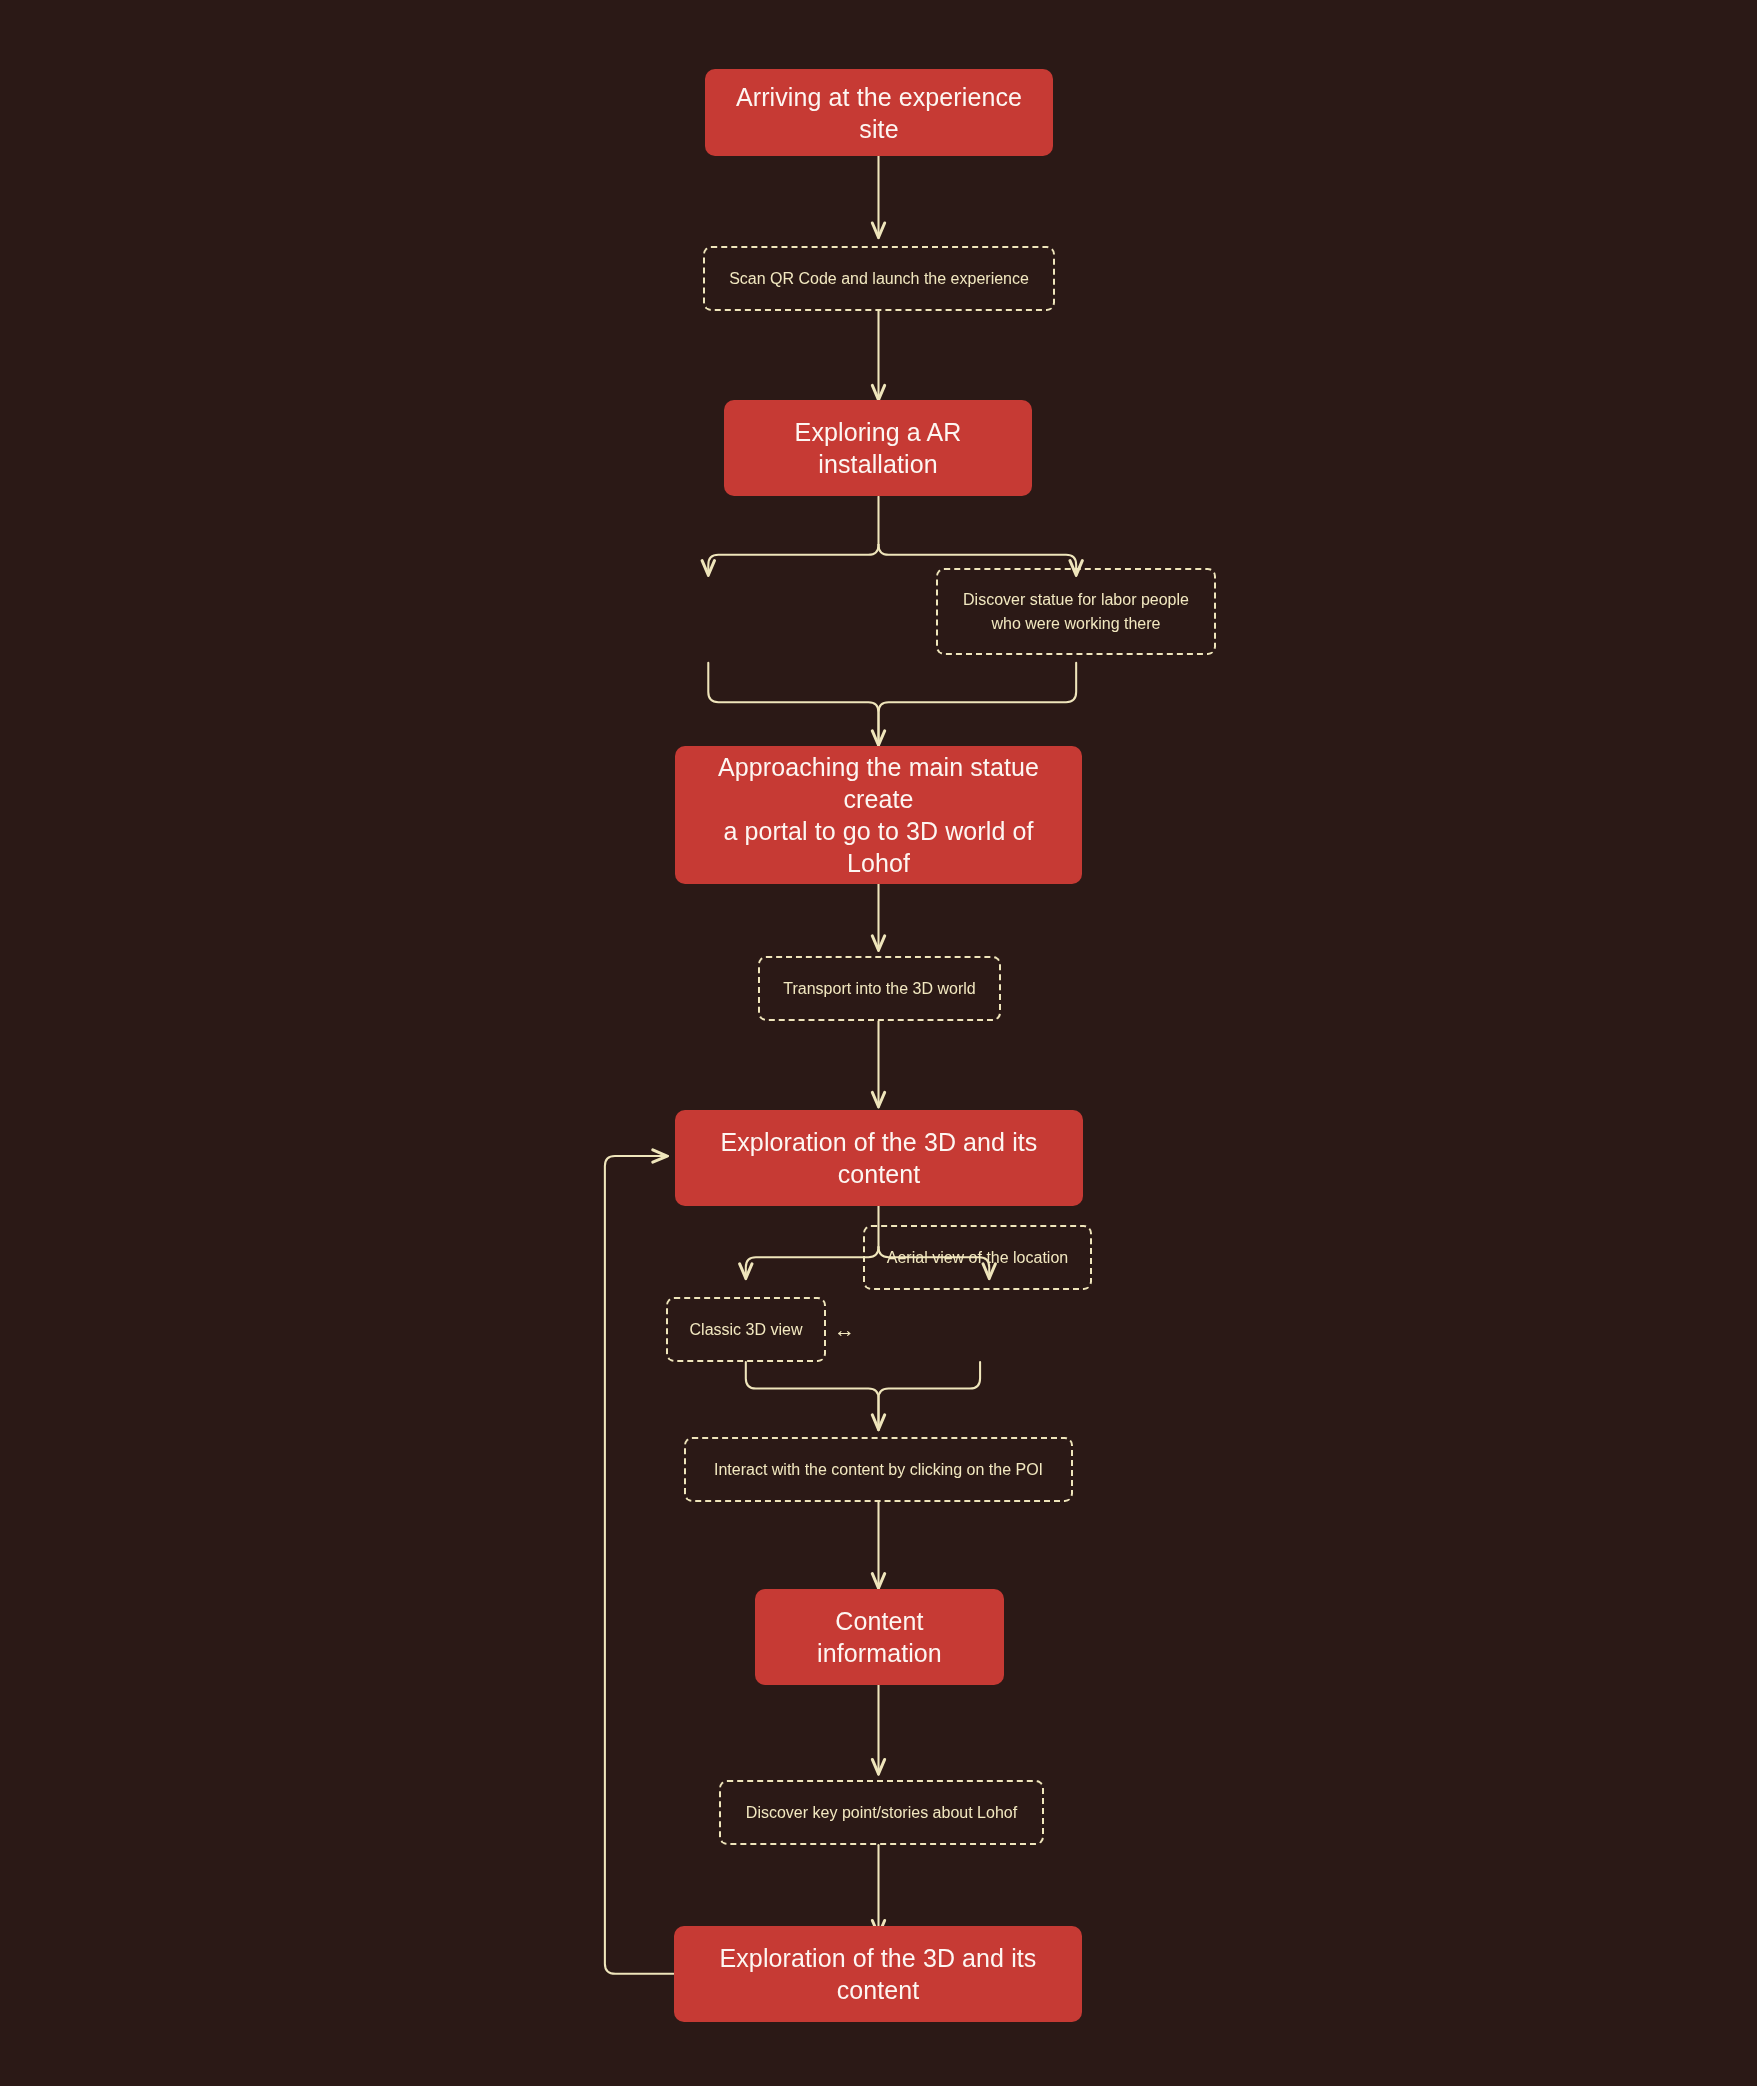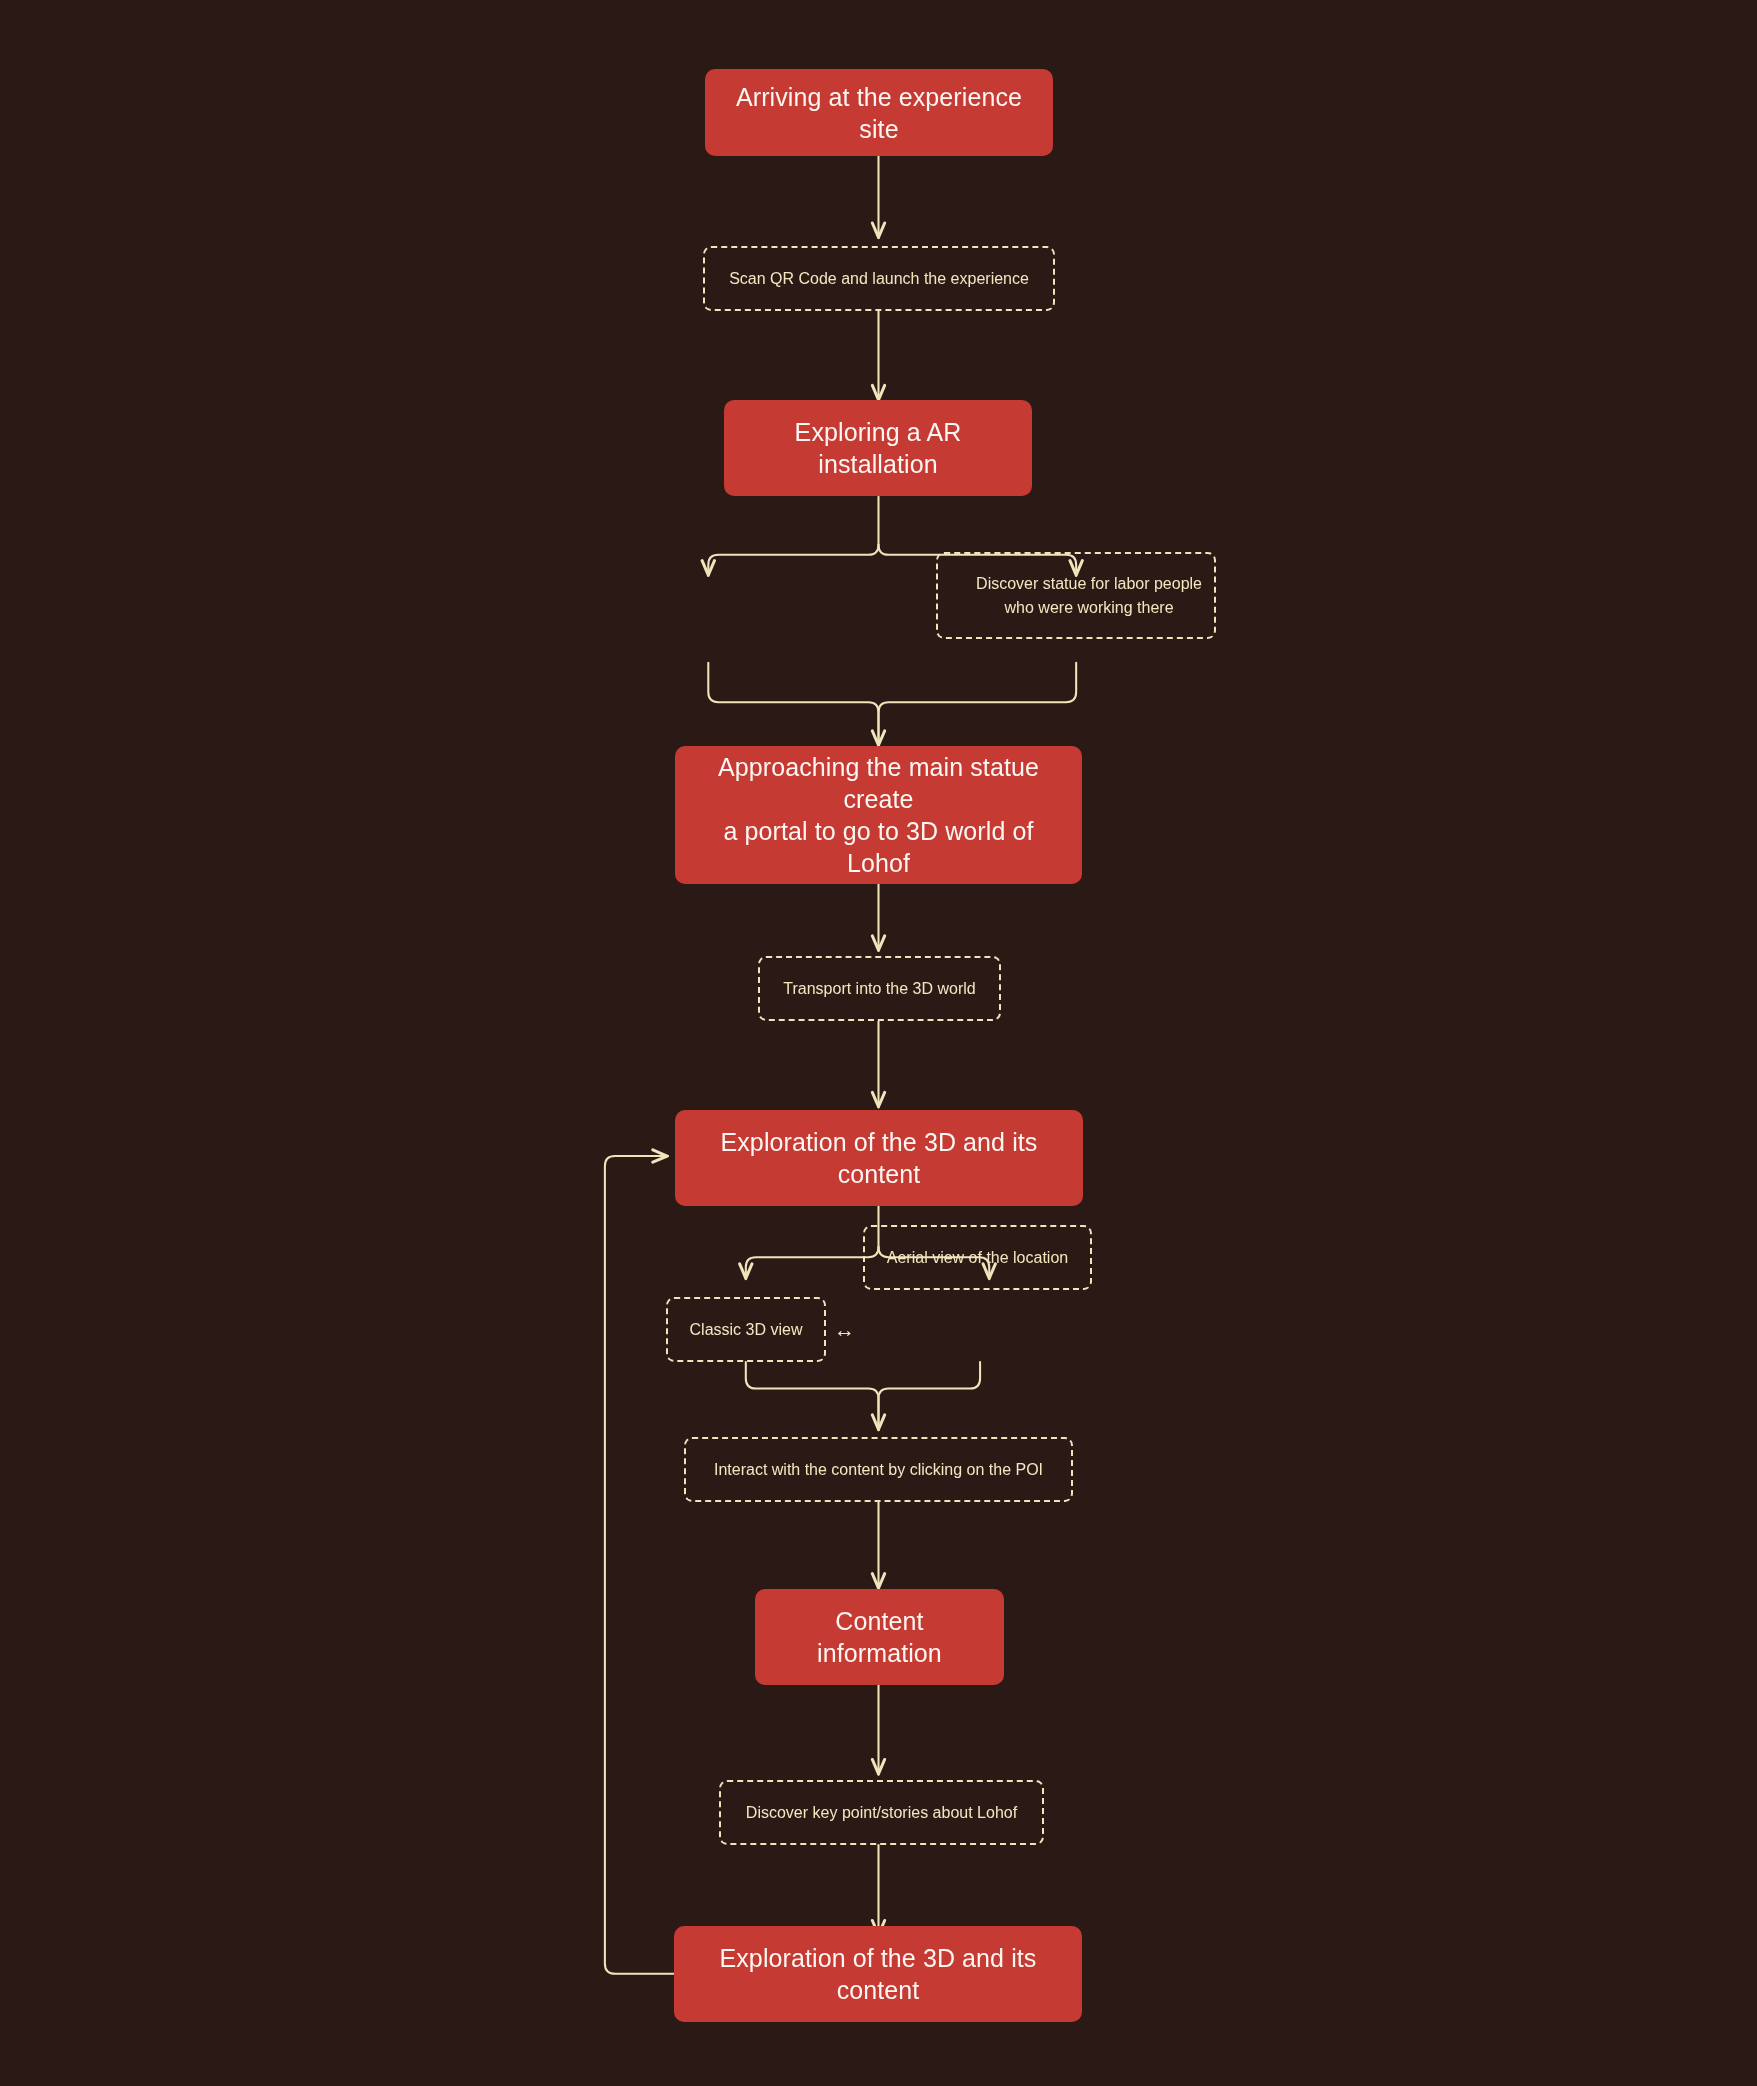--- a/index.html
+++ b/index.html
@@ -115,21 +115,21 @@
 
   <div class="node dashed" style="left:703px; top:246px; width:352px; height:65px;">
     <span class="nlabel">Scan QR Code and launch the experience</span>
   </div>
 
   <div class="node solid" style="left:724px; top:400px; width:308px; height:96px;">
     <span class="nlabel">Exploring a AR installation</span>
   </div>
 
 
-  <div class="node dashed" style="left:936px; top:552px; width:280px; height:87px;justify-content:flex-end;">
+  <div class="node dashed" style="left:936px; top:568px; width:280px; height:87px;">
     <span class="nlabel">Discover statue for labor people
 who were working there</span>
   </div>
 
   <div class="node solid" style="left:675px; top:746px; width:407px; height:138px;">
     <span class="nlabel">Approaching the main statue create
 a portal to go to 3D world of Lohof</span>
   </div>
 
   <div class="node dashed" style="left:758px; top:956px; width:243px; height:65px;">

